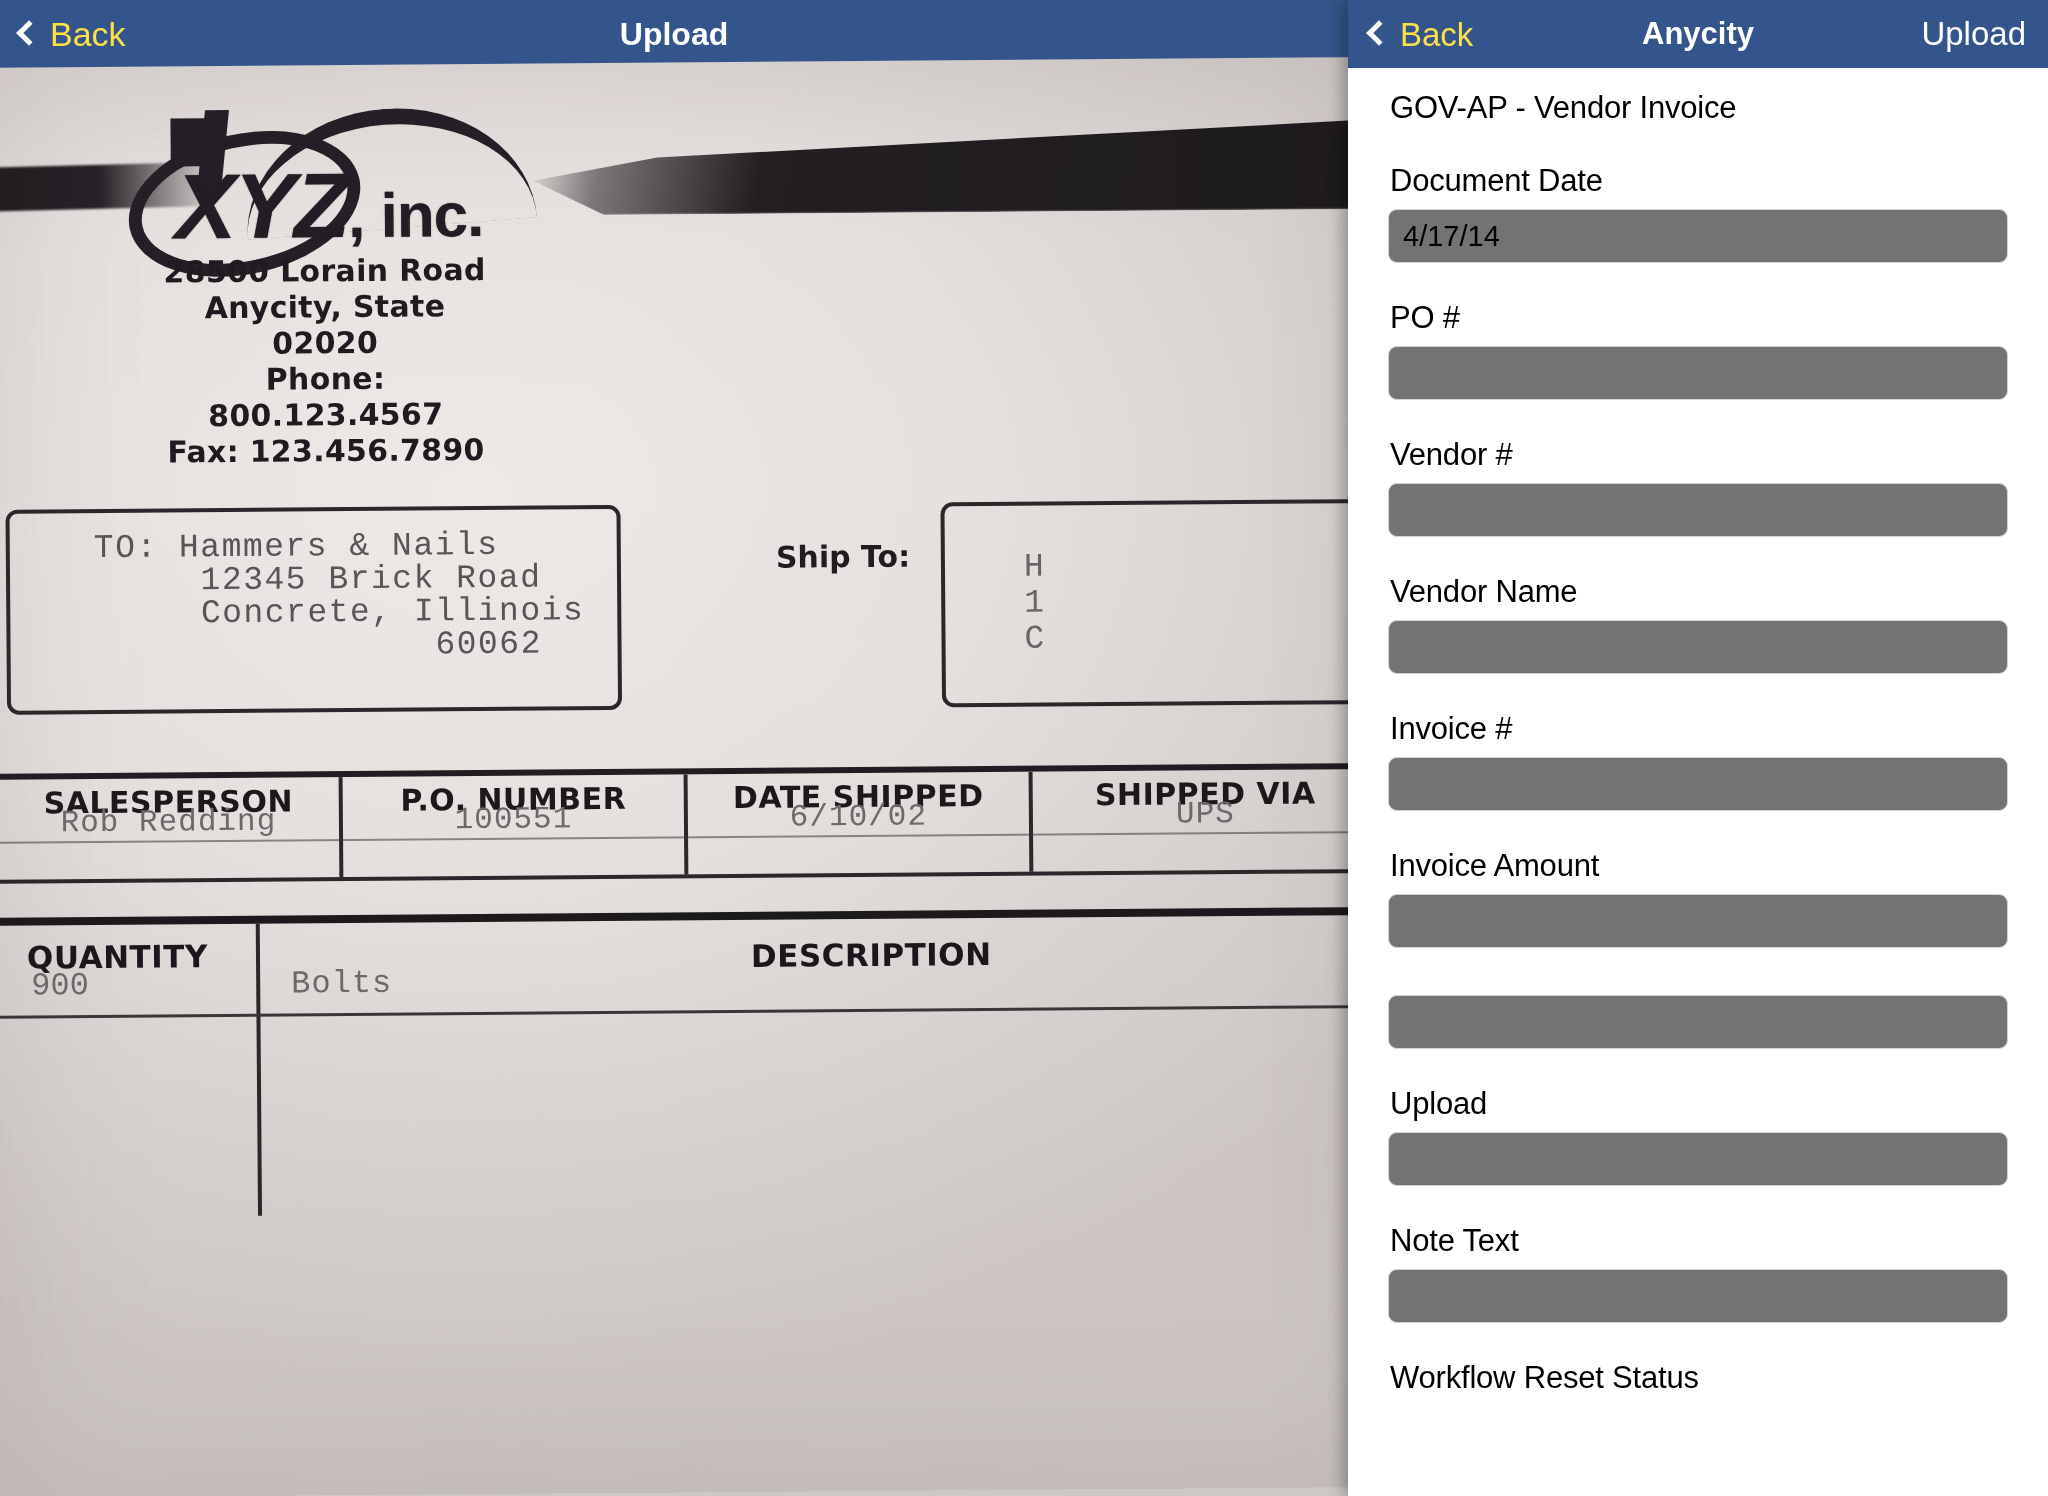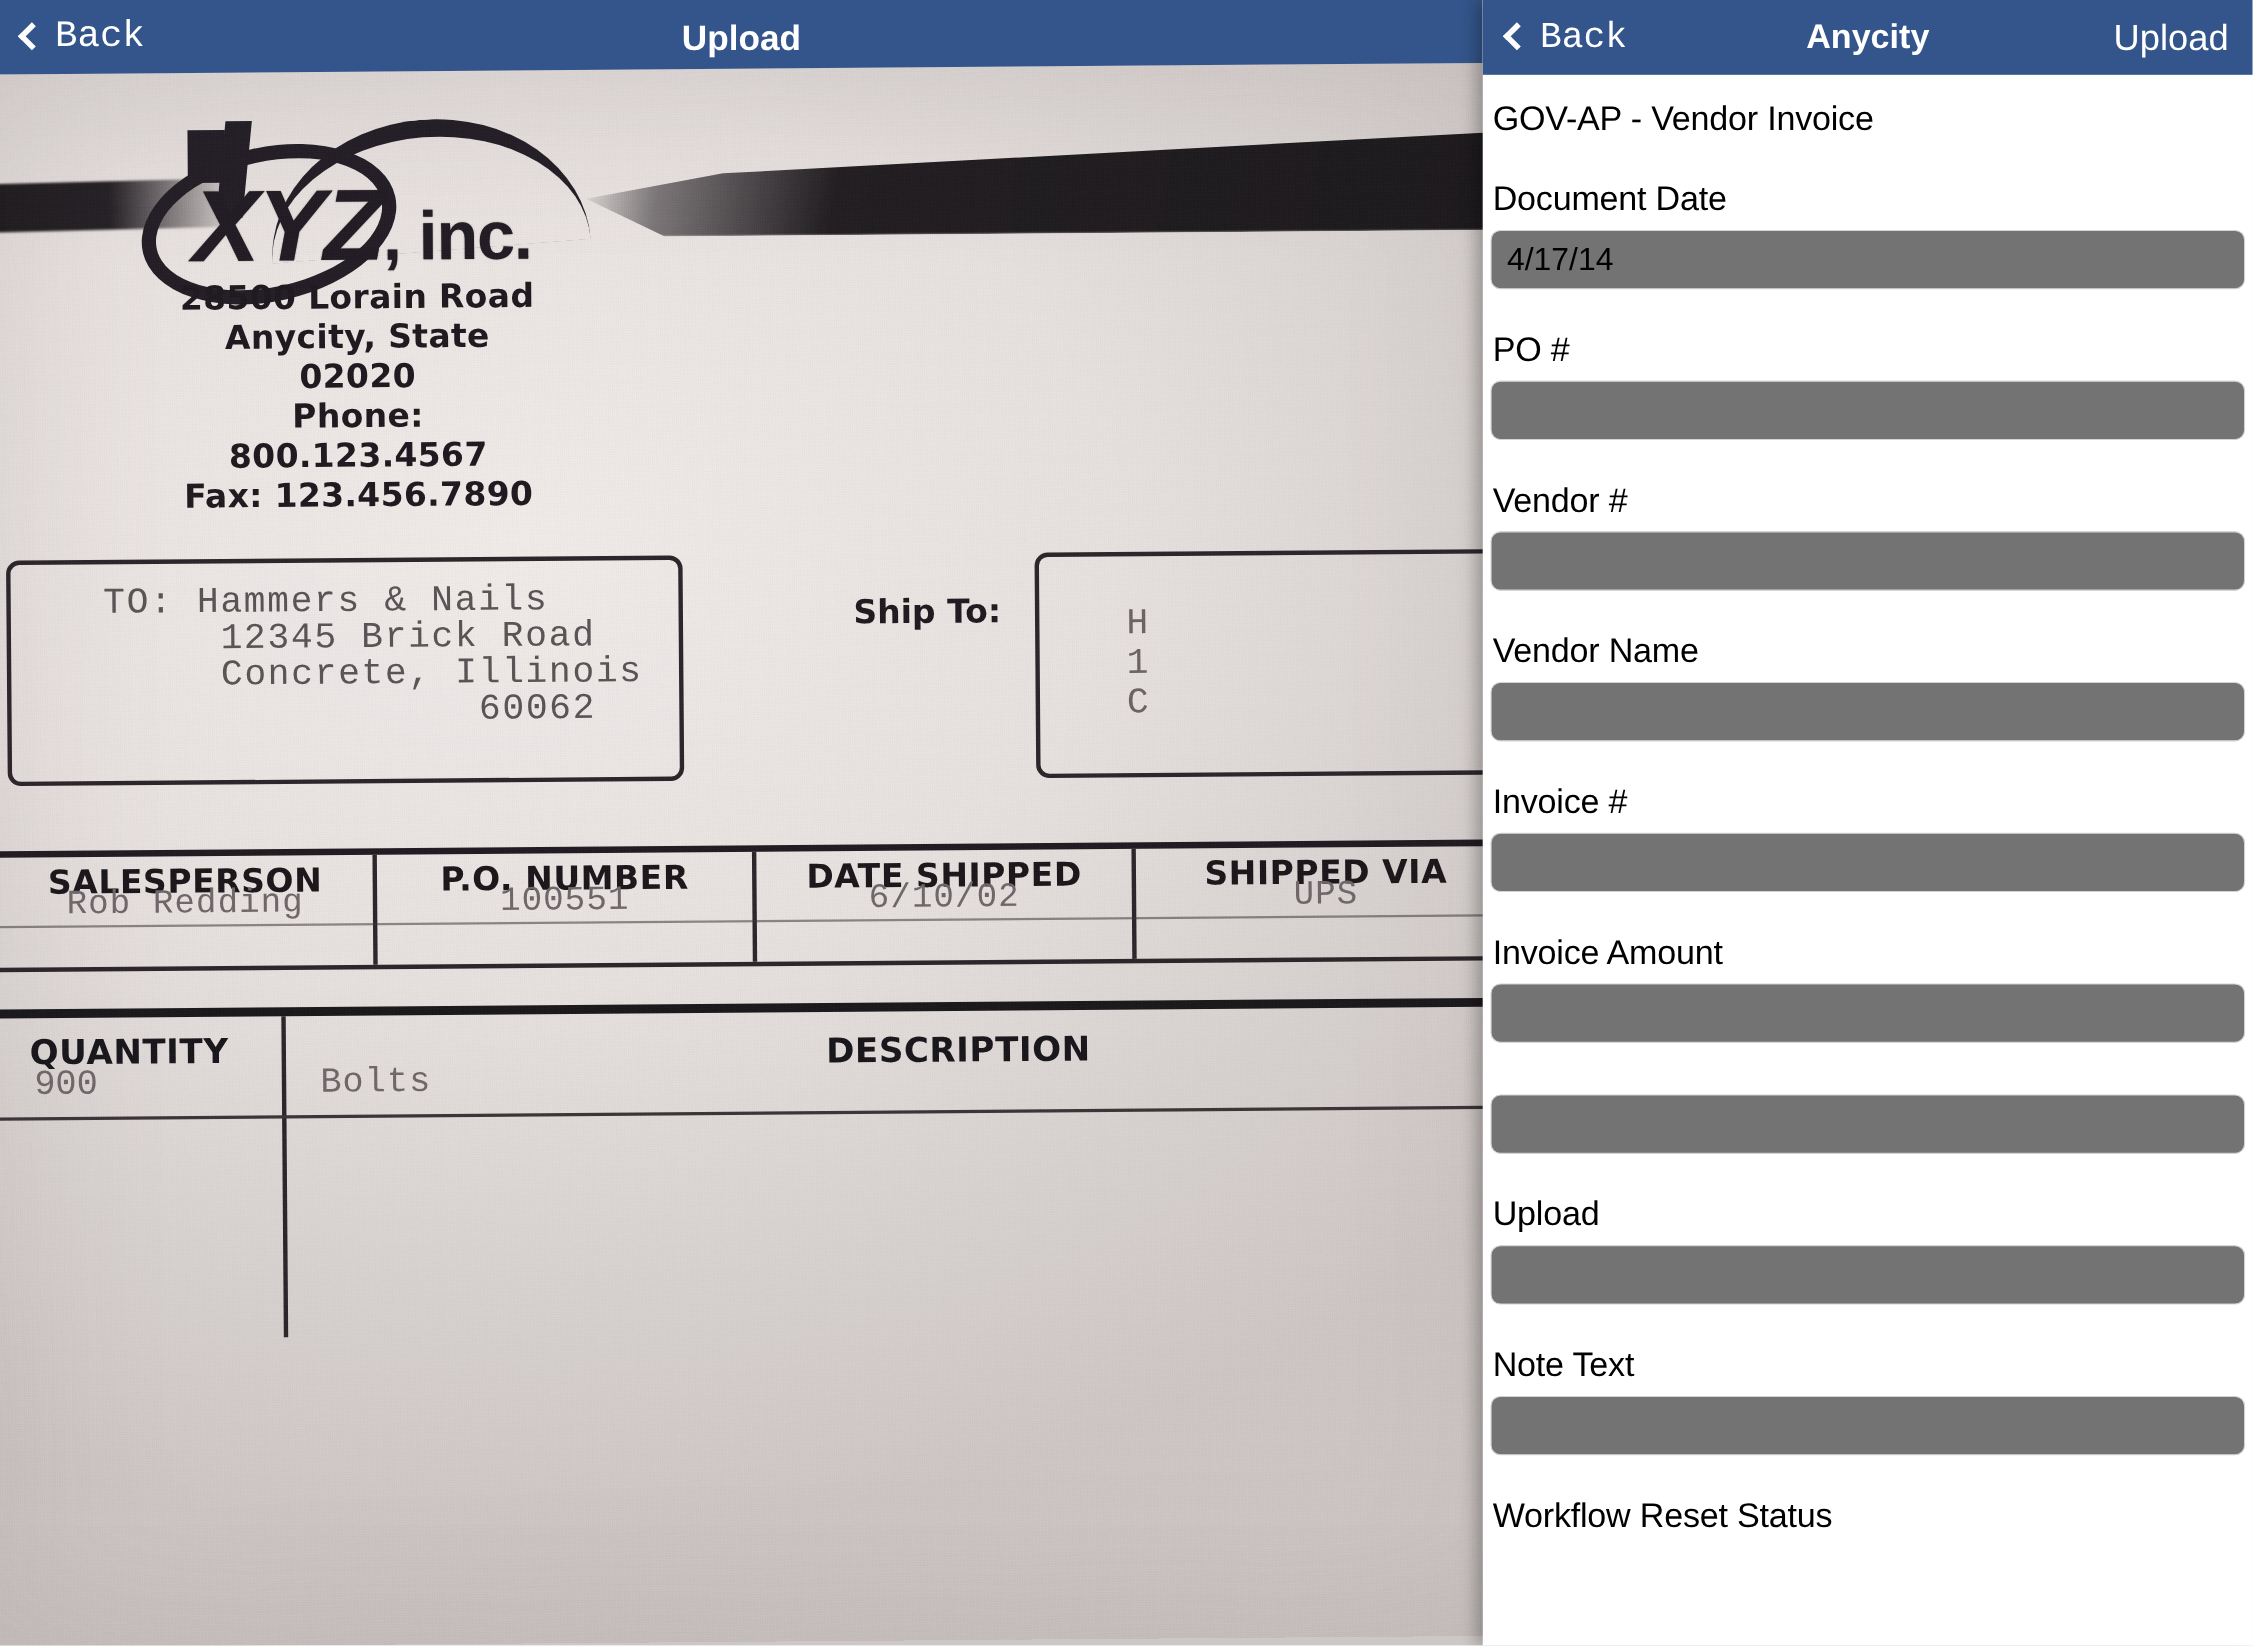--- a/index.html
+++ b/index.html
@@ -25,23 +25,22 @@
     height: 68px;
     background: #34558b;
     color: #ffffff;
     display: flex; align-items: center;
     padding: 0 20px;
   }
   .navbar.left-bar { width: 1348px; }
 
   .nav-back {
     display: flex; align-items: center; gap: 10px;
-    font-size: 34px; color: #ffffff; cursor: pointer;
+    font-size: 34px; color: #fde047; cursor: pointer;
     line-height: 1;
-    font-family: Liberation Mono, monospace;
   }
   .chev {
     display: inline-block;
     width: 18px; height: 18px;
     border-left: 5px solid #fff;
     border-bottom: 5px solid #fff;
     transform: rotate(45deg);
     margin-right: 2px;
     position: relative; top: -1px;
   }
@@ -262,21 +261,21 @@
     justify-content: flex-start;
     padding: 0 22px;
   }
   .navbar.right-bar .nav-back { font-size: 33px; }
   .navbar.right-bar .nav-title { font-size: 31px; }
   .navbar.right-bar .nav-right { font-size: 33px; }
 
   .form-area {
     position: absolute; top: 68px; left: 0;
     width: 700px; height: 1428px;
-    padding: 0 7px;
+    padding: 0 40px;
     overflow: hidden;
   }
   .doc-type {
     font-size: 31px; color: #000;
     margin: 22px 0 0 2px;
     letter-spacing: -0.2px;
   }
   .field { margin-top: 37px; }
   .field-label {
     font-size: 31px; color: #000;

